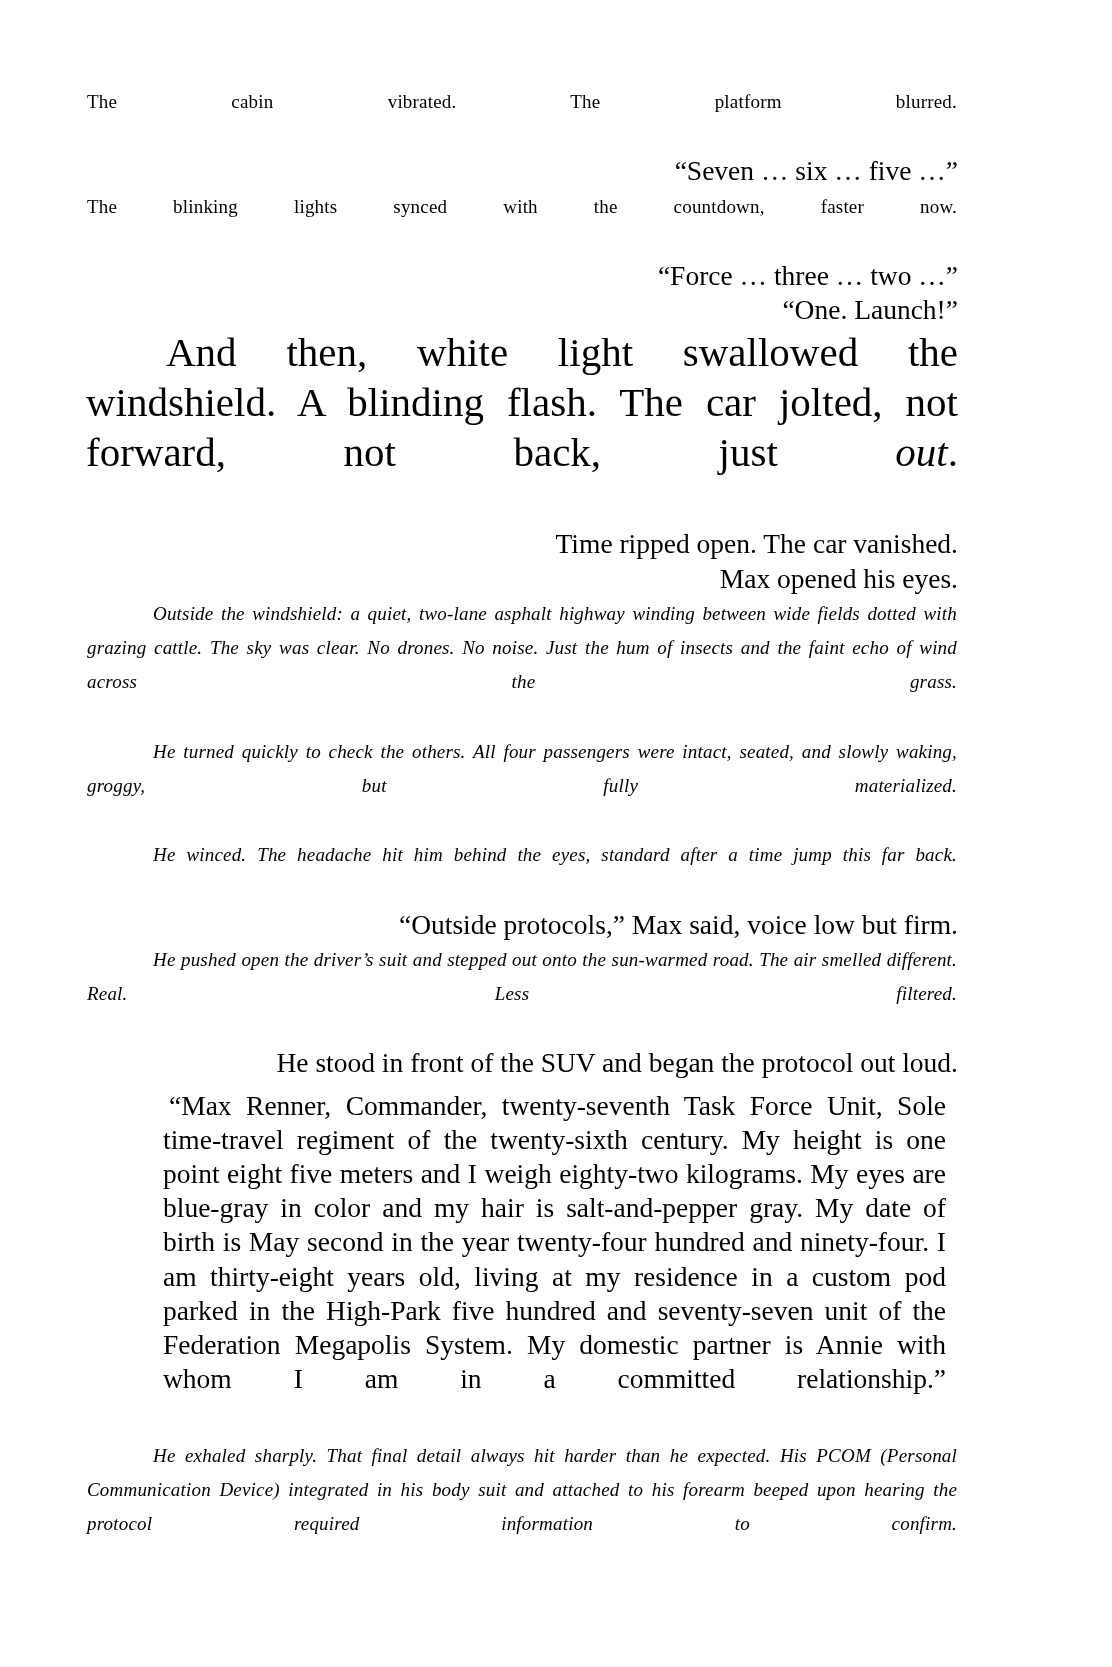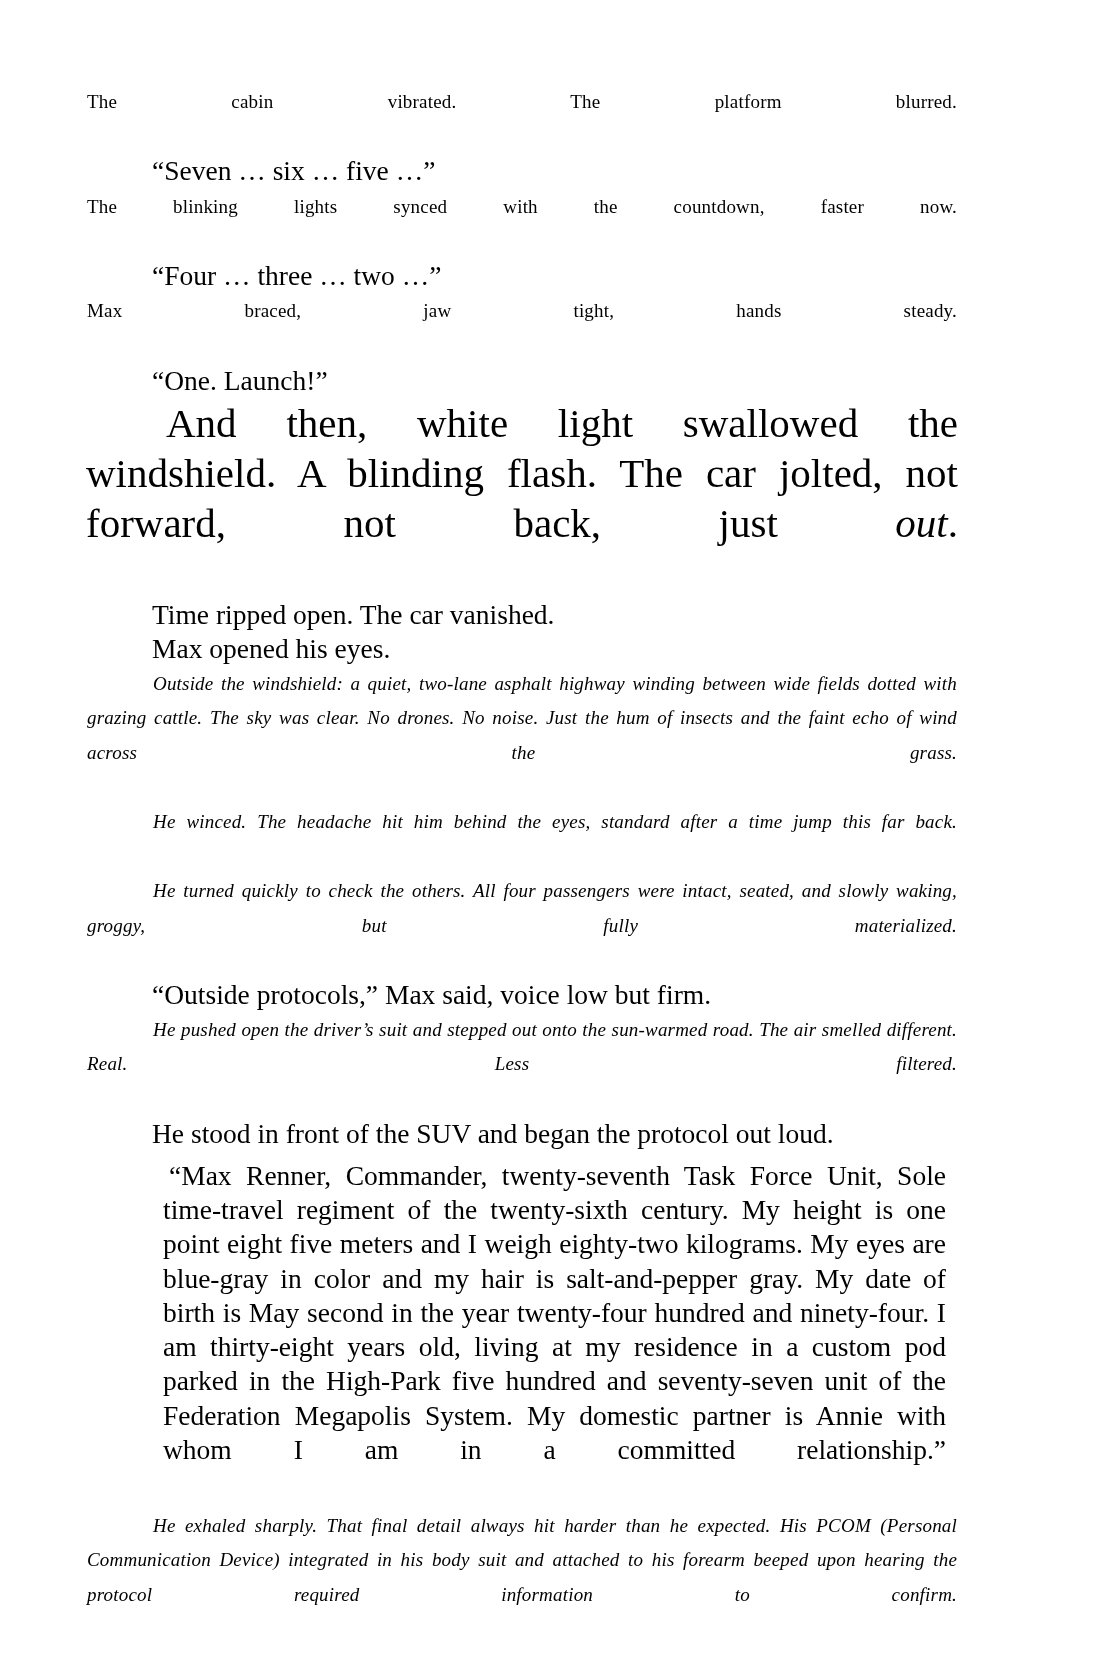--- a/index.html
+++ b/index.html
@@ -51,21 +51,21 @@
     width: 100%;
   }
   p.para.noindent {
     text-indent: 0;
   }
   
   p.line {
     margin: 0;
     font-size: 27.5px;
     line-height: 34.2px;
-    text-align: left;
+    text-align: right;
     text-indent: 66px;
   }
   
   p.bigbeat {
     margin: 0;
     font-size: 41px;
     line-height: 50px;
     text-align: justify;
     text-justify: inter-word;
     text-indent: 80px;
@@ -105,37 +105,36 @@
 
 <div class="page">
   <div class="text-column">
 
     <p class="para noindent">The cabin vibrated. The platform blurred.</p>
 
     <p class="line">“Seven … six … five …”</p>
 
     <p class="para noindent">The blinking lights synced with the countdown, faster now.</p>
 
-    <p class="line">“Four … three … two …”</p>
+    <p class="line">“Force … three … two …”</p>
 
-    <p class="para noindent">Max braced, jaw tight, hands steady.</p>
 
     <p class="line">“One. Launch!”</p>
 
     <p class="bigbeat"><span>And then, white light swallowed the windshield. A blinding flash. The car jolted, not forward, not back, just </span><span class="ital">out</span><span>.</span></p>
 
     <p class="line">Time ripped open. The car vanished.</p>
 
     <p class="line">Max opened his eyes.</p>
 
     <p class="para indent">Outside the windshield: a quiet, two-lane asphalt highway winding between wide fields dotted with grazing cattle. The sky was clear. No drones. No noise. Just the hum of insects and the faint echo of wind across the grass.</p>
 
+    <p class="para indent">He turned quickly to check the others. All four passengers were intact, seated, and slowly waking, groggy, but fully materialized.</p>
+
     <p class="para indent">He winced. The headache hit him behind the eyes, standard after a time jump this far back.</p>
-
-    <p class="para indent">He turned quickly to check the others. All four passengers were intact, seated, and slowly waking, groggy, but fully materialized.</p>
 
     <p class="line">“Outside protocols,” Max said, voice low but firm.</p>
 
     <p class="para indent">He pushed open the driver’s suit and stepped out onto the sun-warmed road. The air smelled different. Real. Less filtered.</p>
 
     <p class="line">He stood in front of the SUV and began the protocol out loud.</p>
 
     <div class="quoteblock">
       <p>“Max Renner, Commander, twenty-seventh Task Force Unit, Sole time-travel regiment of the twenty-sixth century. My height is one point eight five meters and I weigh eighty-two kilograms. My eyes are blue-gray in color and my hair is salt-and-pepper gray. My date of birth is May second in the year twenty-four hundred and ninety-four. I am thirty-eight years old, living at my residence in a custom pod parked in the High-Park five hundred and seventy-seven unit of the Federation Megapolis System. My domestic partner is Annie with whom I am in a committed relationship.”</p>
     </div>

